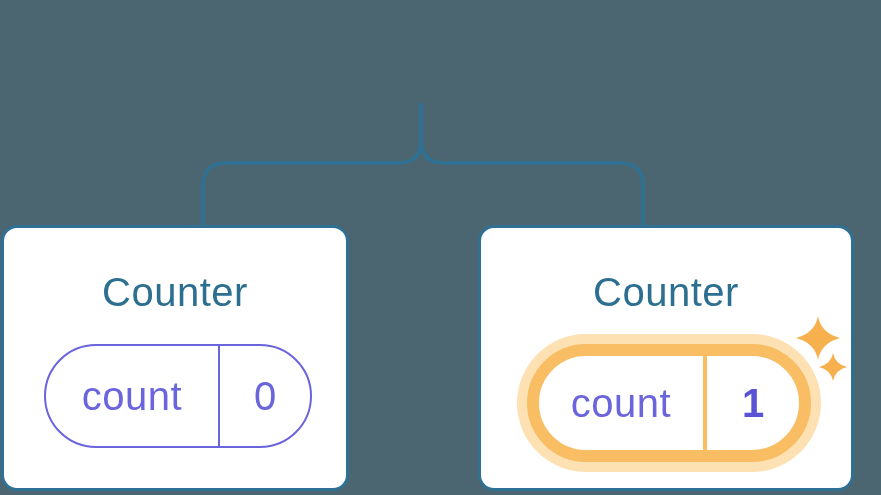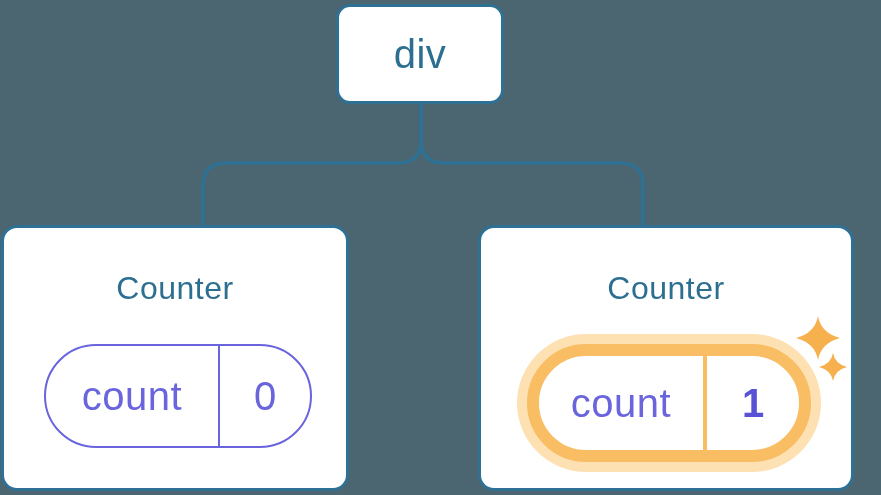--- a/index.html
+++ b/index.html
@@ -39,21 +39,21 @@
     border:3px solid var(--line-blue);
     border-radius:16px;
     box-sizing:border-box;
     z-index:2;
   }
   .card-left{left:1px;width:348px;}
   .card-right{left:478px;width:376px;}
   .card-title{
     position:absolute;top:44px;left:0;width:100%;
     text-align:center;
-    color:var(--text-blue);font-size:32px;font-weight:500;letter-spacing:0.5px;
+    color:var(--text-blue);font-size:40px;font-weight:500;letter-spacing:0.5px;
     line-height:1;
   }
   
   .pill{
     position:absolute;left:40px;top:116px;
     width:268px;height:104px;
     border:2px solid var(--purple);
     border-radius:60px;
     box-sizing:border-box;
     display:flex;align-items:stretch;
@@ -93,23 +93,20 @@
 </head>
 <body>
 
 <div class="canvas">
 
   <svg class="connectors" viewBox="0 0 881 495" xmlns="http://www.w3.org/2000/svg">
     <path d="M421 103 L421 140 Q421 163 398 163 L226 163 Q203 163 203 186 L203 226" fill="none" stroke="#2e7194" stroke-width="3.5"></path>
     <path d="M421 103 L421 140 Q421 163 444 163 L620 163 Q643 163 643 186 L643 226" fill="none" stroke="#2e7194" stroke-width="3.5"></path>
   </svg>
 
-  <div class="node-root">
-    <span class="node-label">div</span>
-  </div>
 
   <div class="card card-left">
     <div class="card-title">Counter</div>
     <div class="pill">
       <span class="pill-label-cell">count</span>
       <span class="pill-divider"></span>
       <span class="pill-value-cell">0</span>
     </div>
   </div>
 

